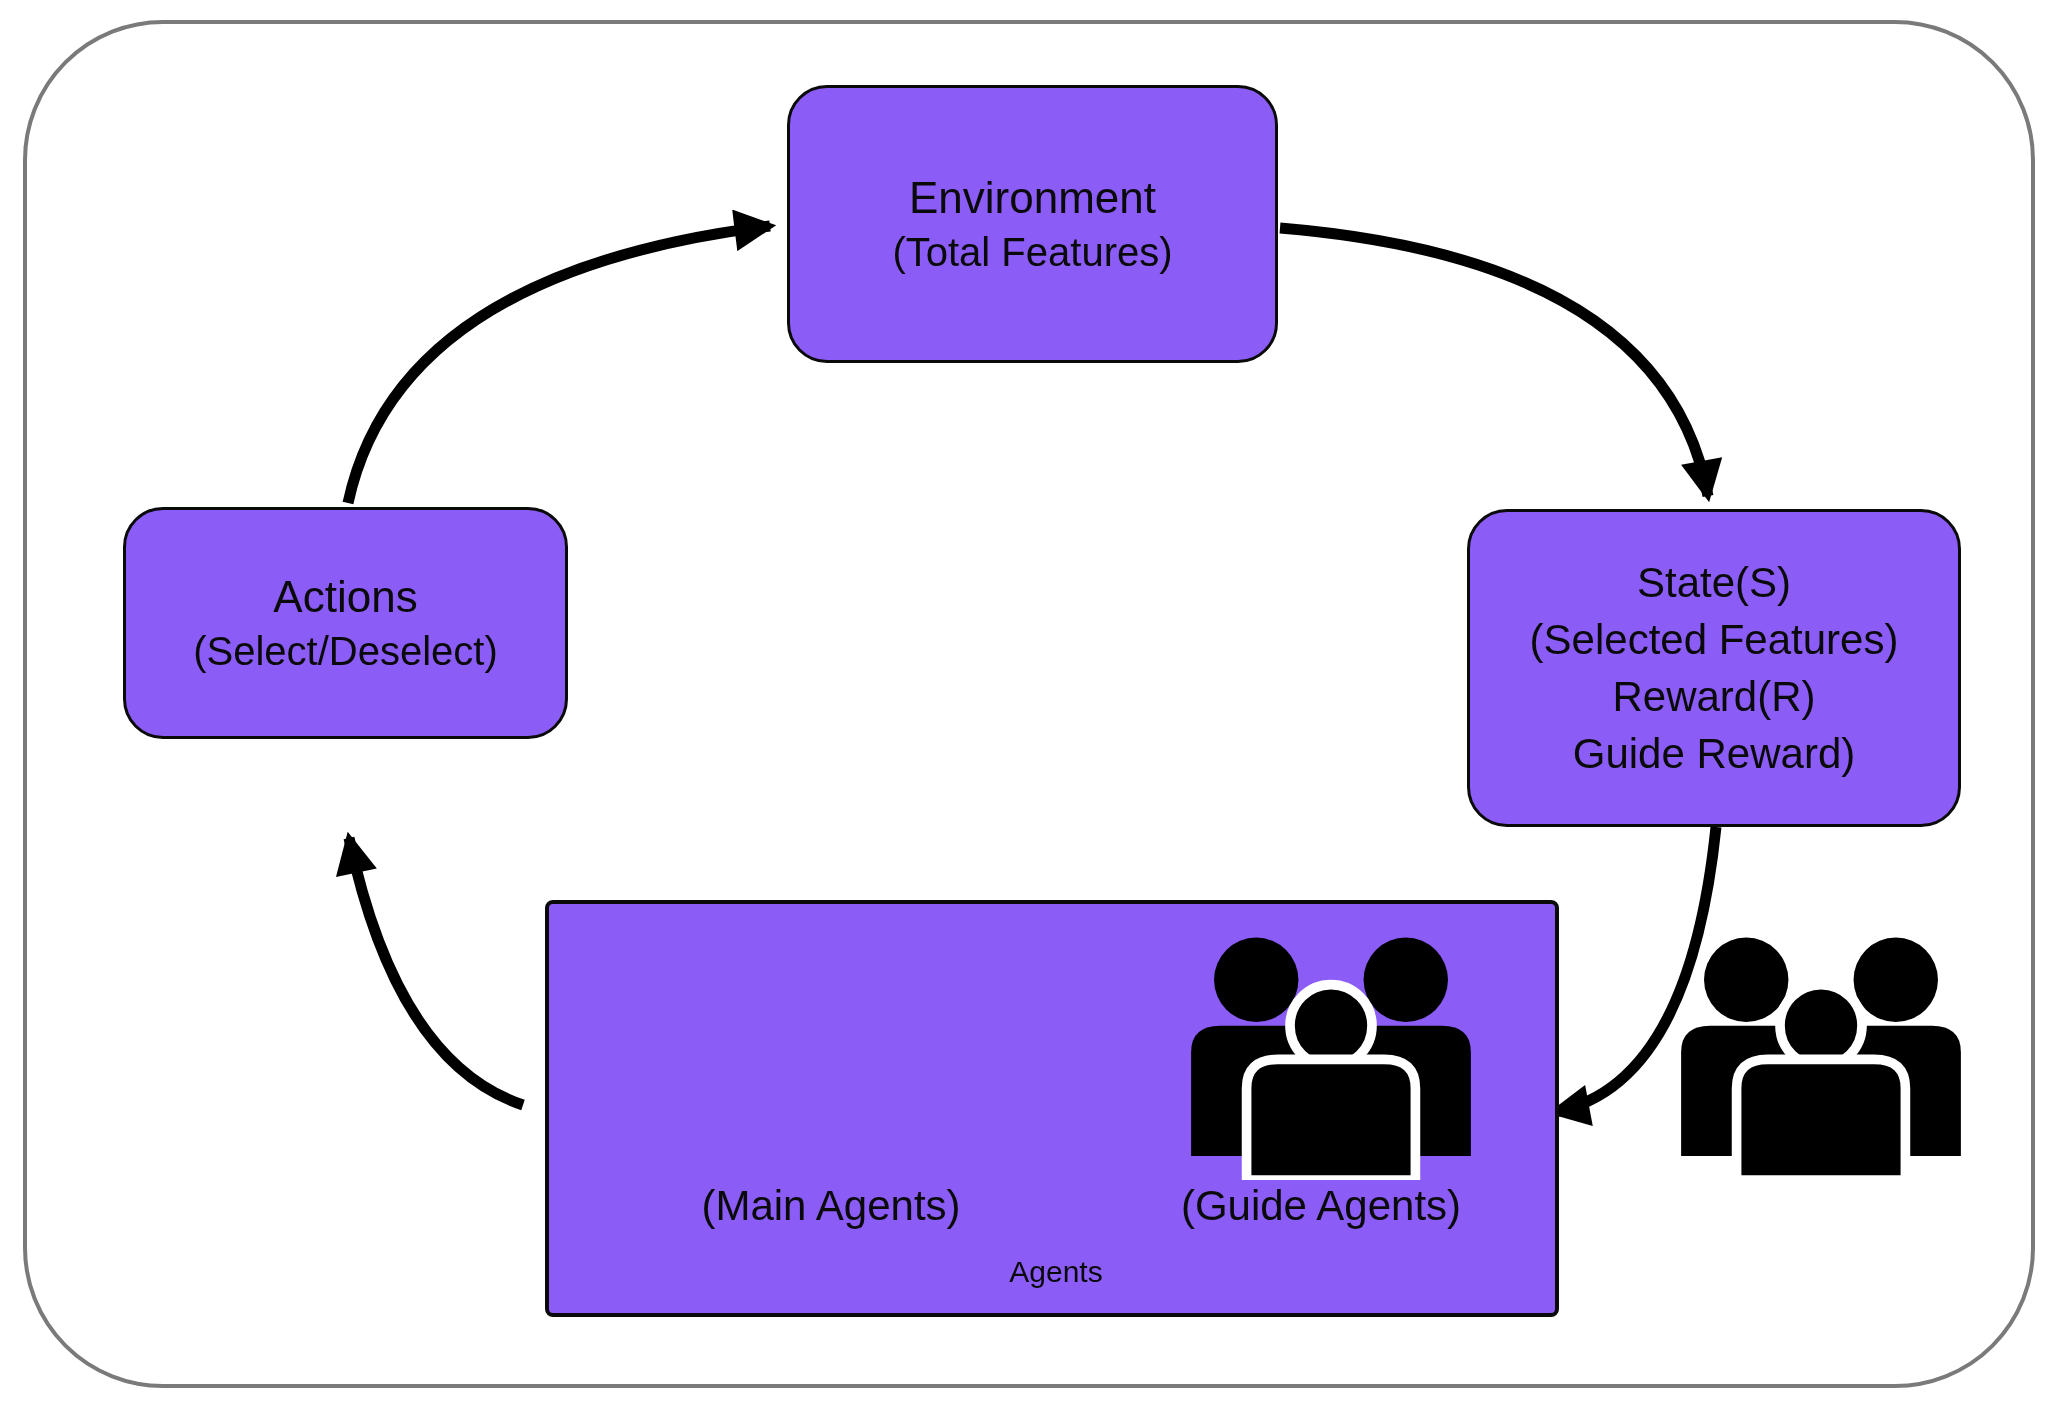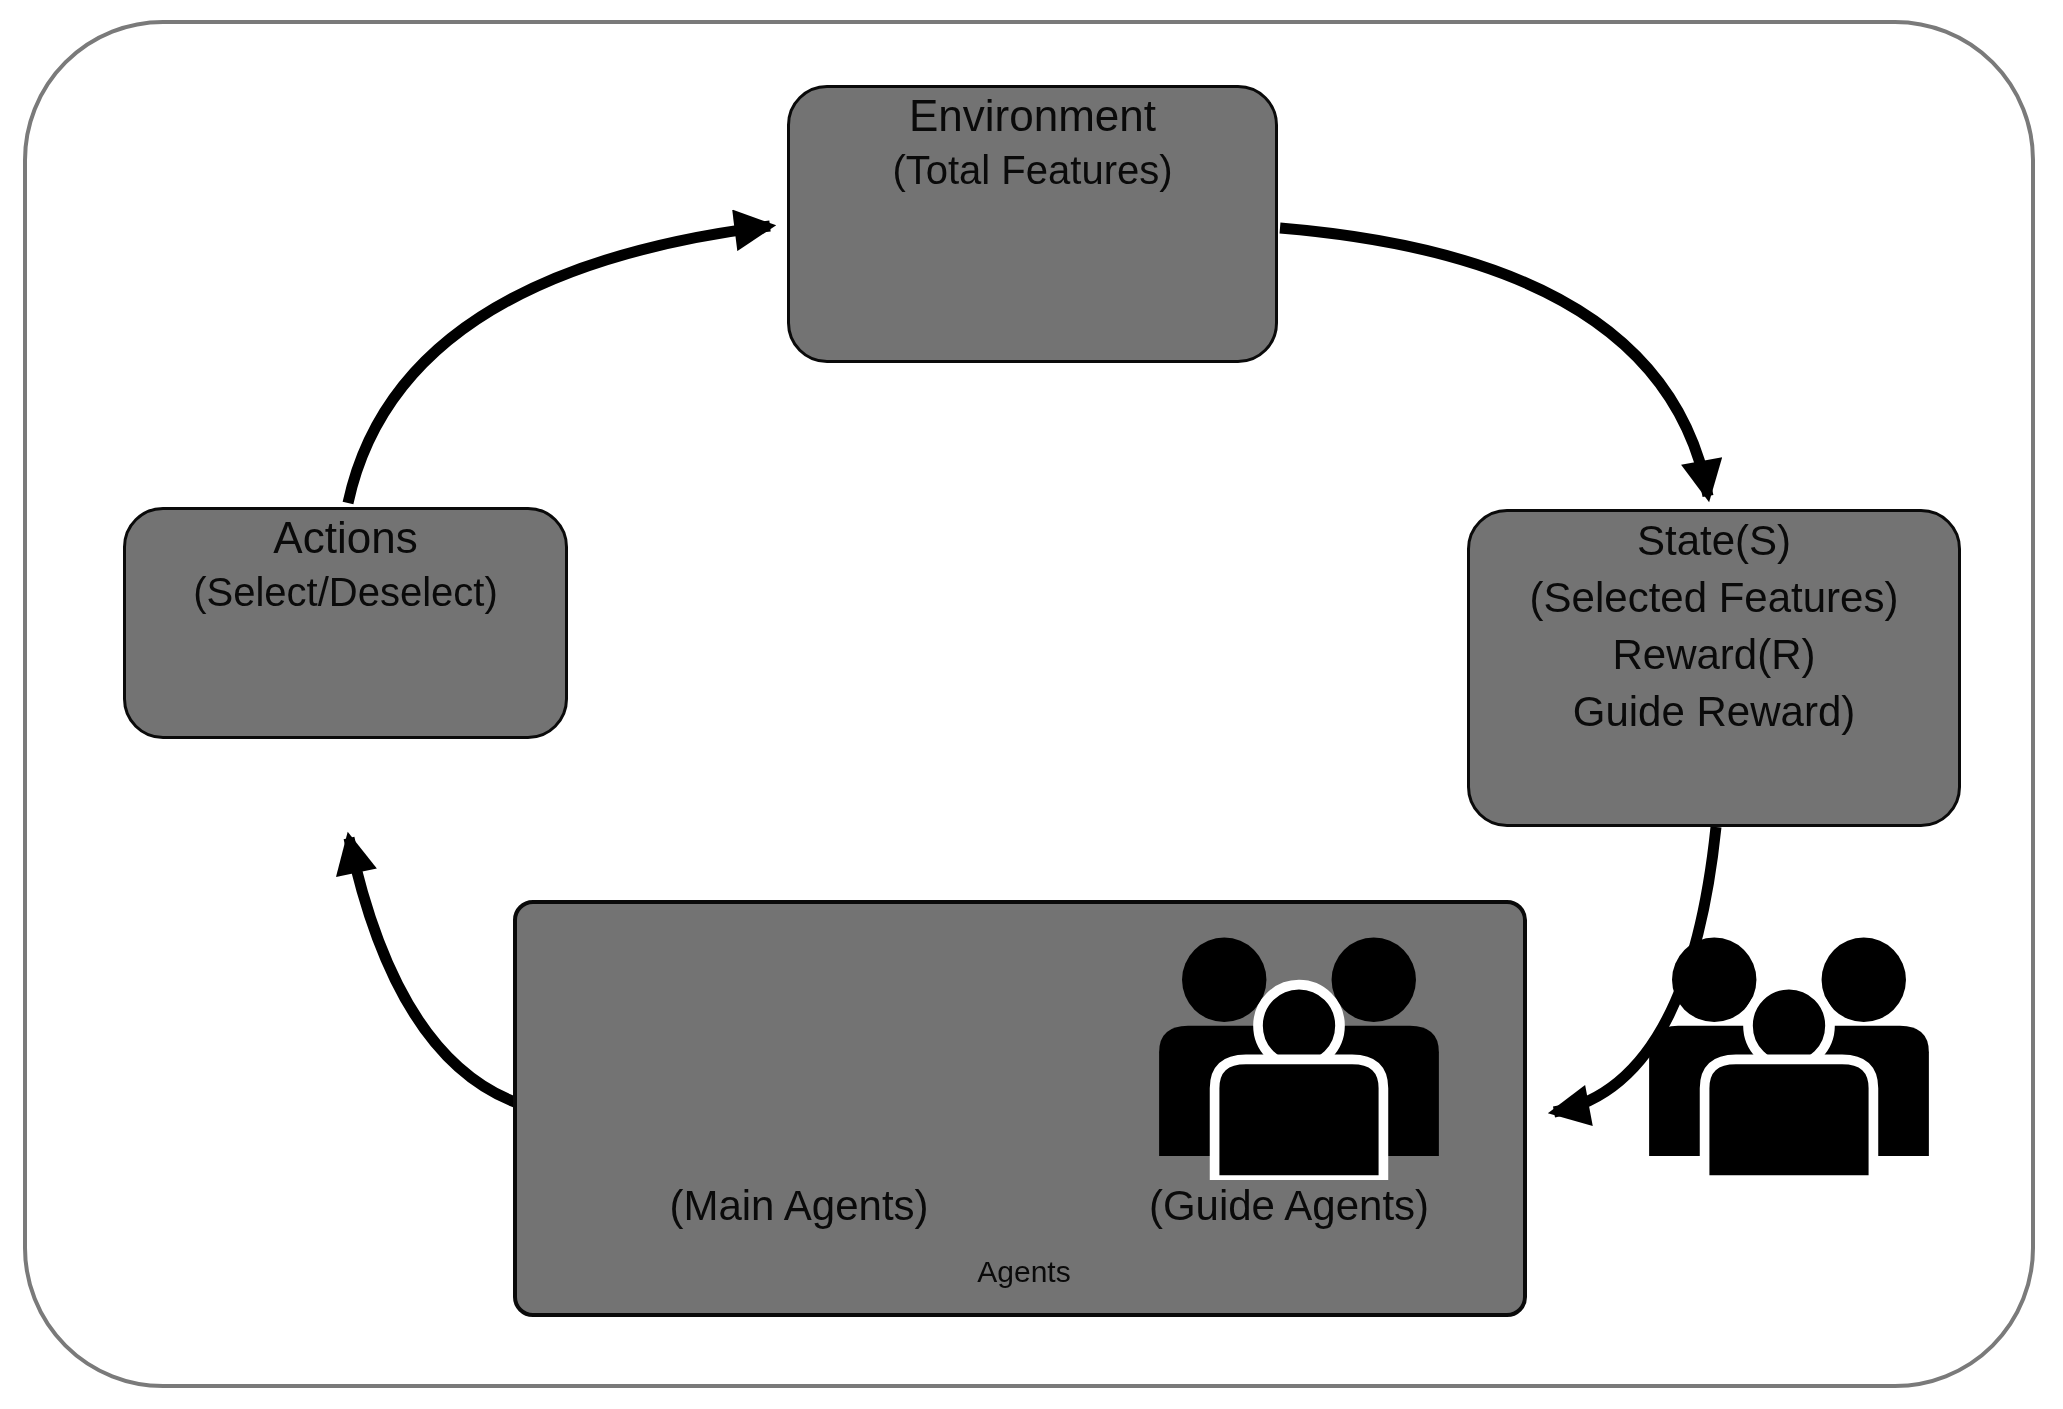--- a/index.html
+++ b/index.html
@@ -19,35 +19,36 @@
   .outer-frame {
     position: absolute;
     left: 23px; top: 20px;
     width: 2012px; height: 1368px;
     border: 4px solid #7a7a7a;
     border-radius: 140px;
     box-sizing: border-box;
   }
   .node-box {
     position: absolute;
-    background: #737373;
+    background: #8b5cf6;
     border: 3px solid #0a0a0a;
     border-radius: 40px;
     box-sizing: border-box;
     display: flex;
     flex-direction: column;
     align-items: center;
+    justify-content: center;
     text-align: center;
     z-index: 2;
   }
   #env-box     { left: 787px;  top: 85px;  width: 491px;  height: 278px; }
   #state-box   { left: 1467px; top: 509px; width: 494px;  height: 318px; }
   #actions-box { left: 123px;  top: 507px; width: 445px;  height: 232px; }
-  #agents-box  { left: 513px;  top: 900px; width: 1014px; height: 417px;
-                 border-width: 4px; border-radius: 20px; display: block; }
+  #agents-box  { left: 545px;  top: 900px; width: 1014px; height: 417px;
+                 border-width: 4px; border-radius: 8px; display: block; }
   .box-title    { font-size: 44px; line-height: 56px; }
   .box-subtitle { font-size: 40px; line-height: 52px; }
   .state-line   { font-size: 42px; line-height: 57px; white-space: nowrap; }
   #arrow-layer {
     position: absolute;
     left: 0; top: 0;
     width: 2063px; height: 1409px;
     z-index: 1;
   }
   .agent-group-icon {

